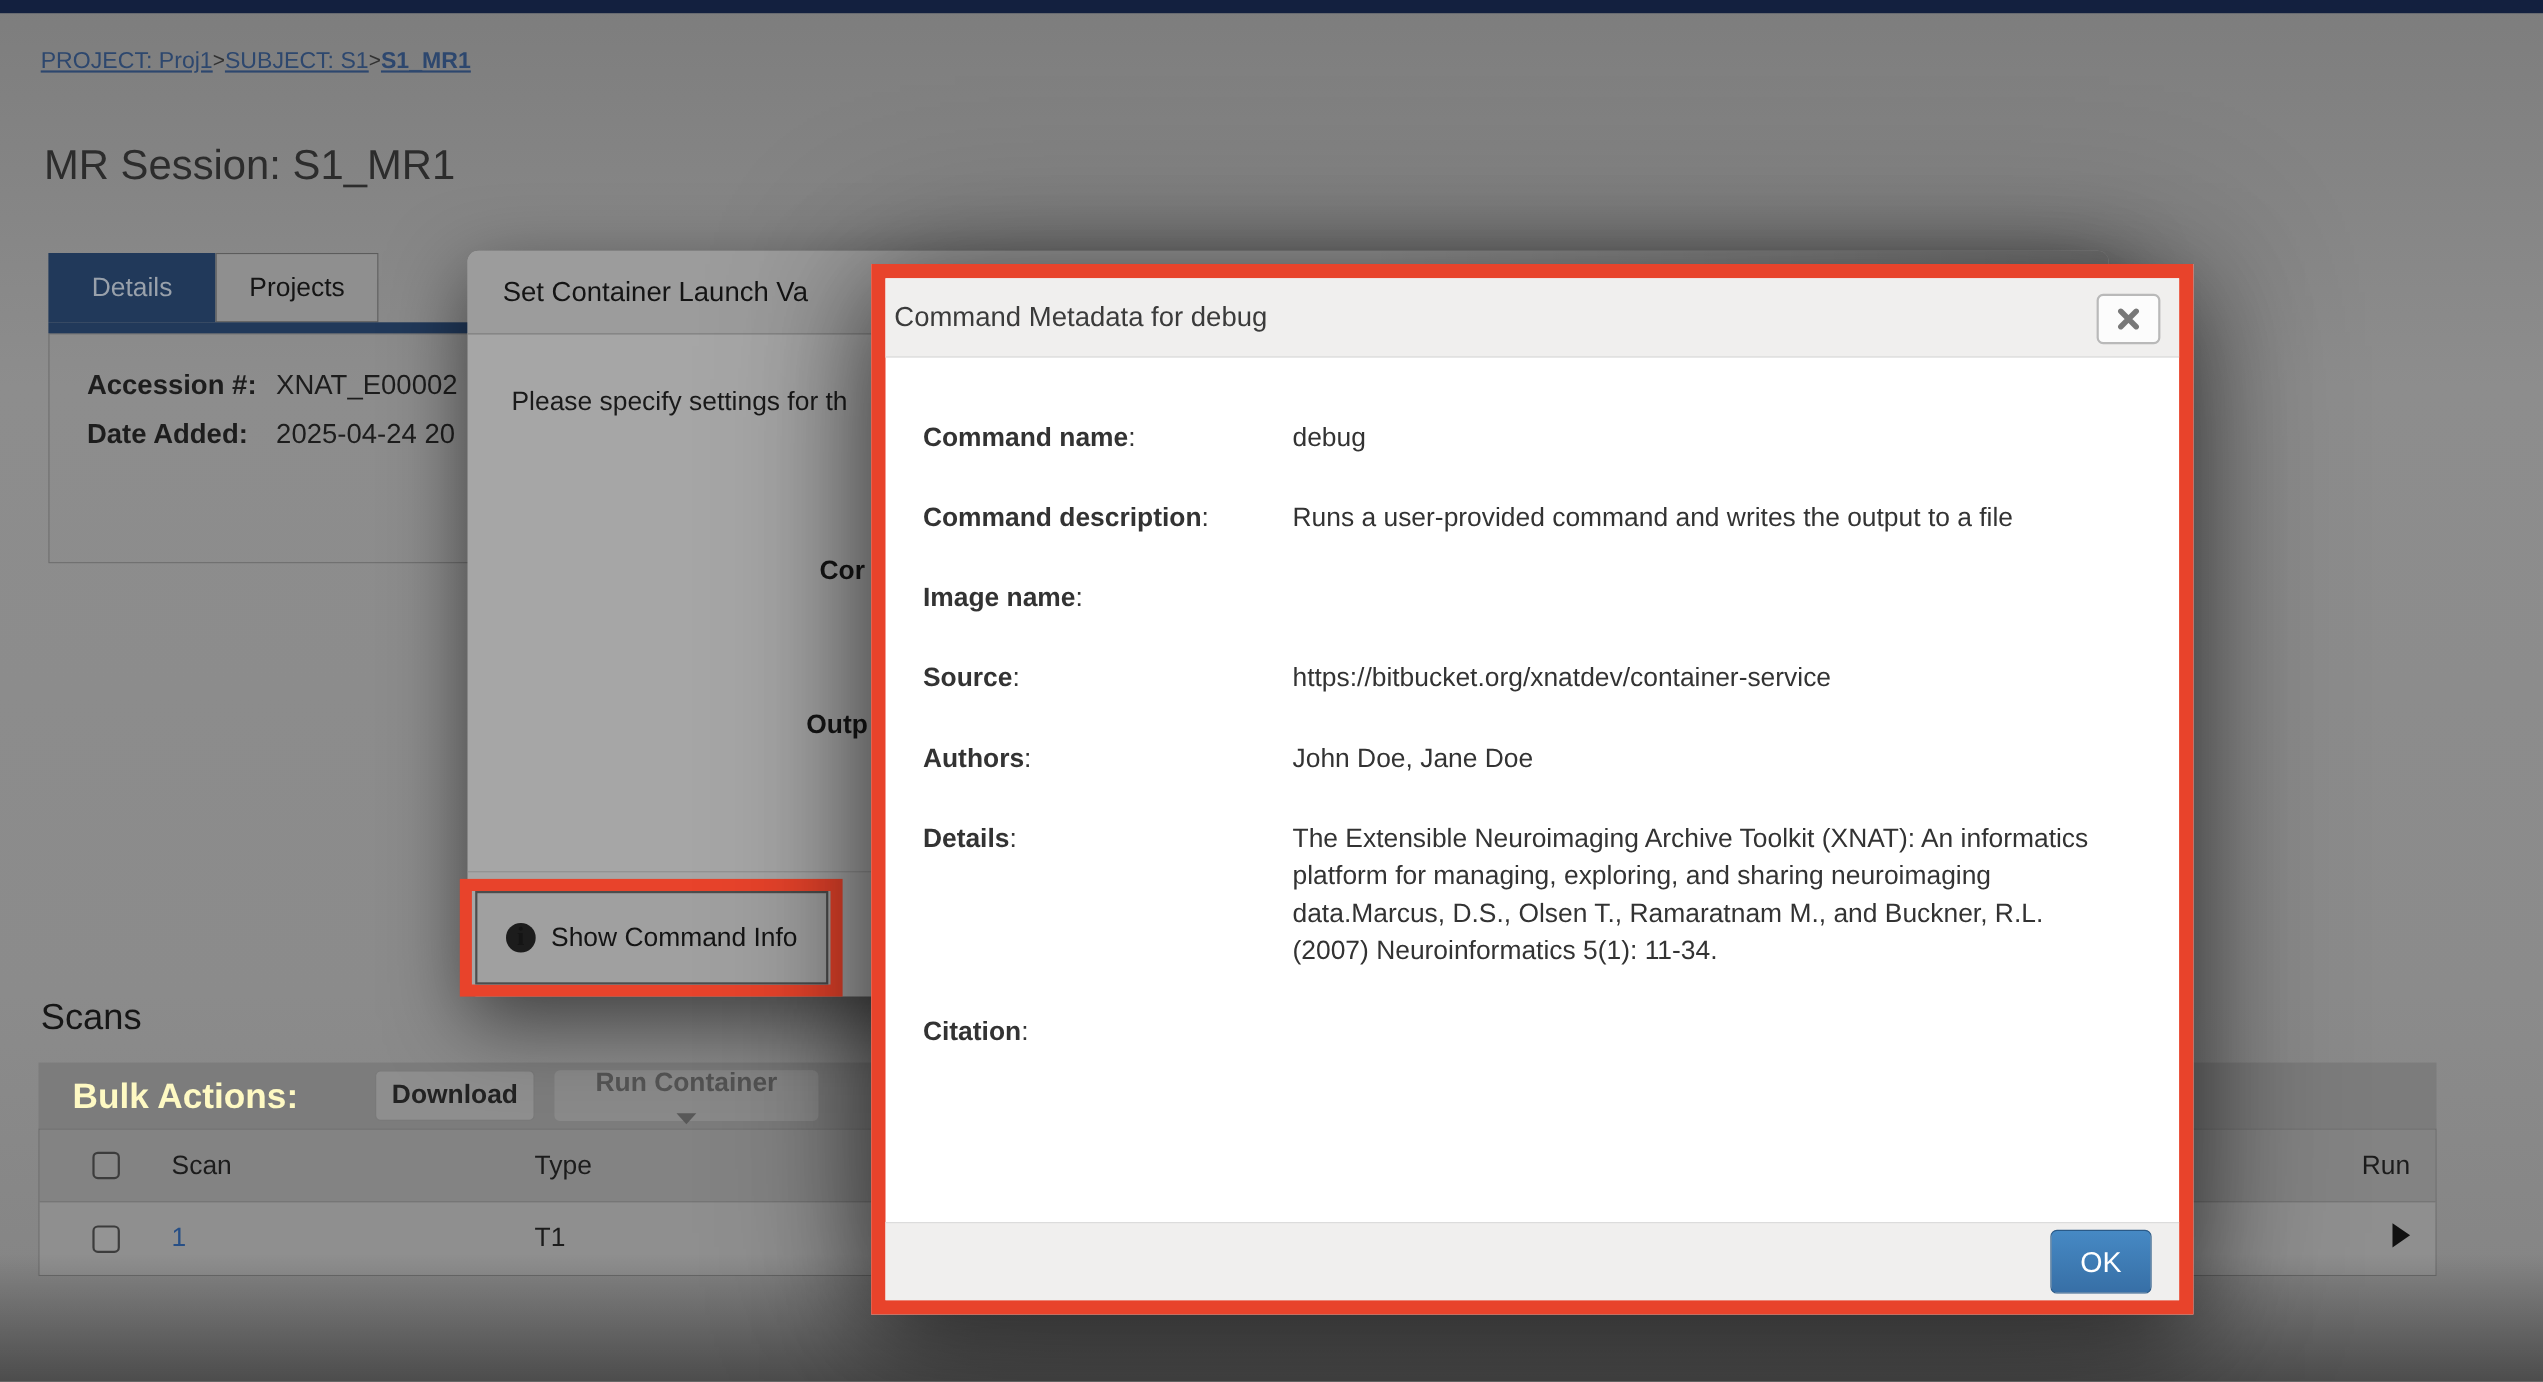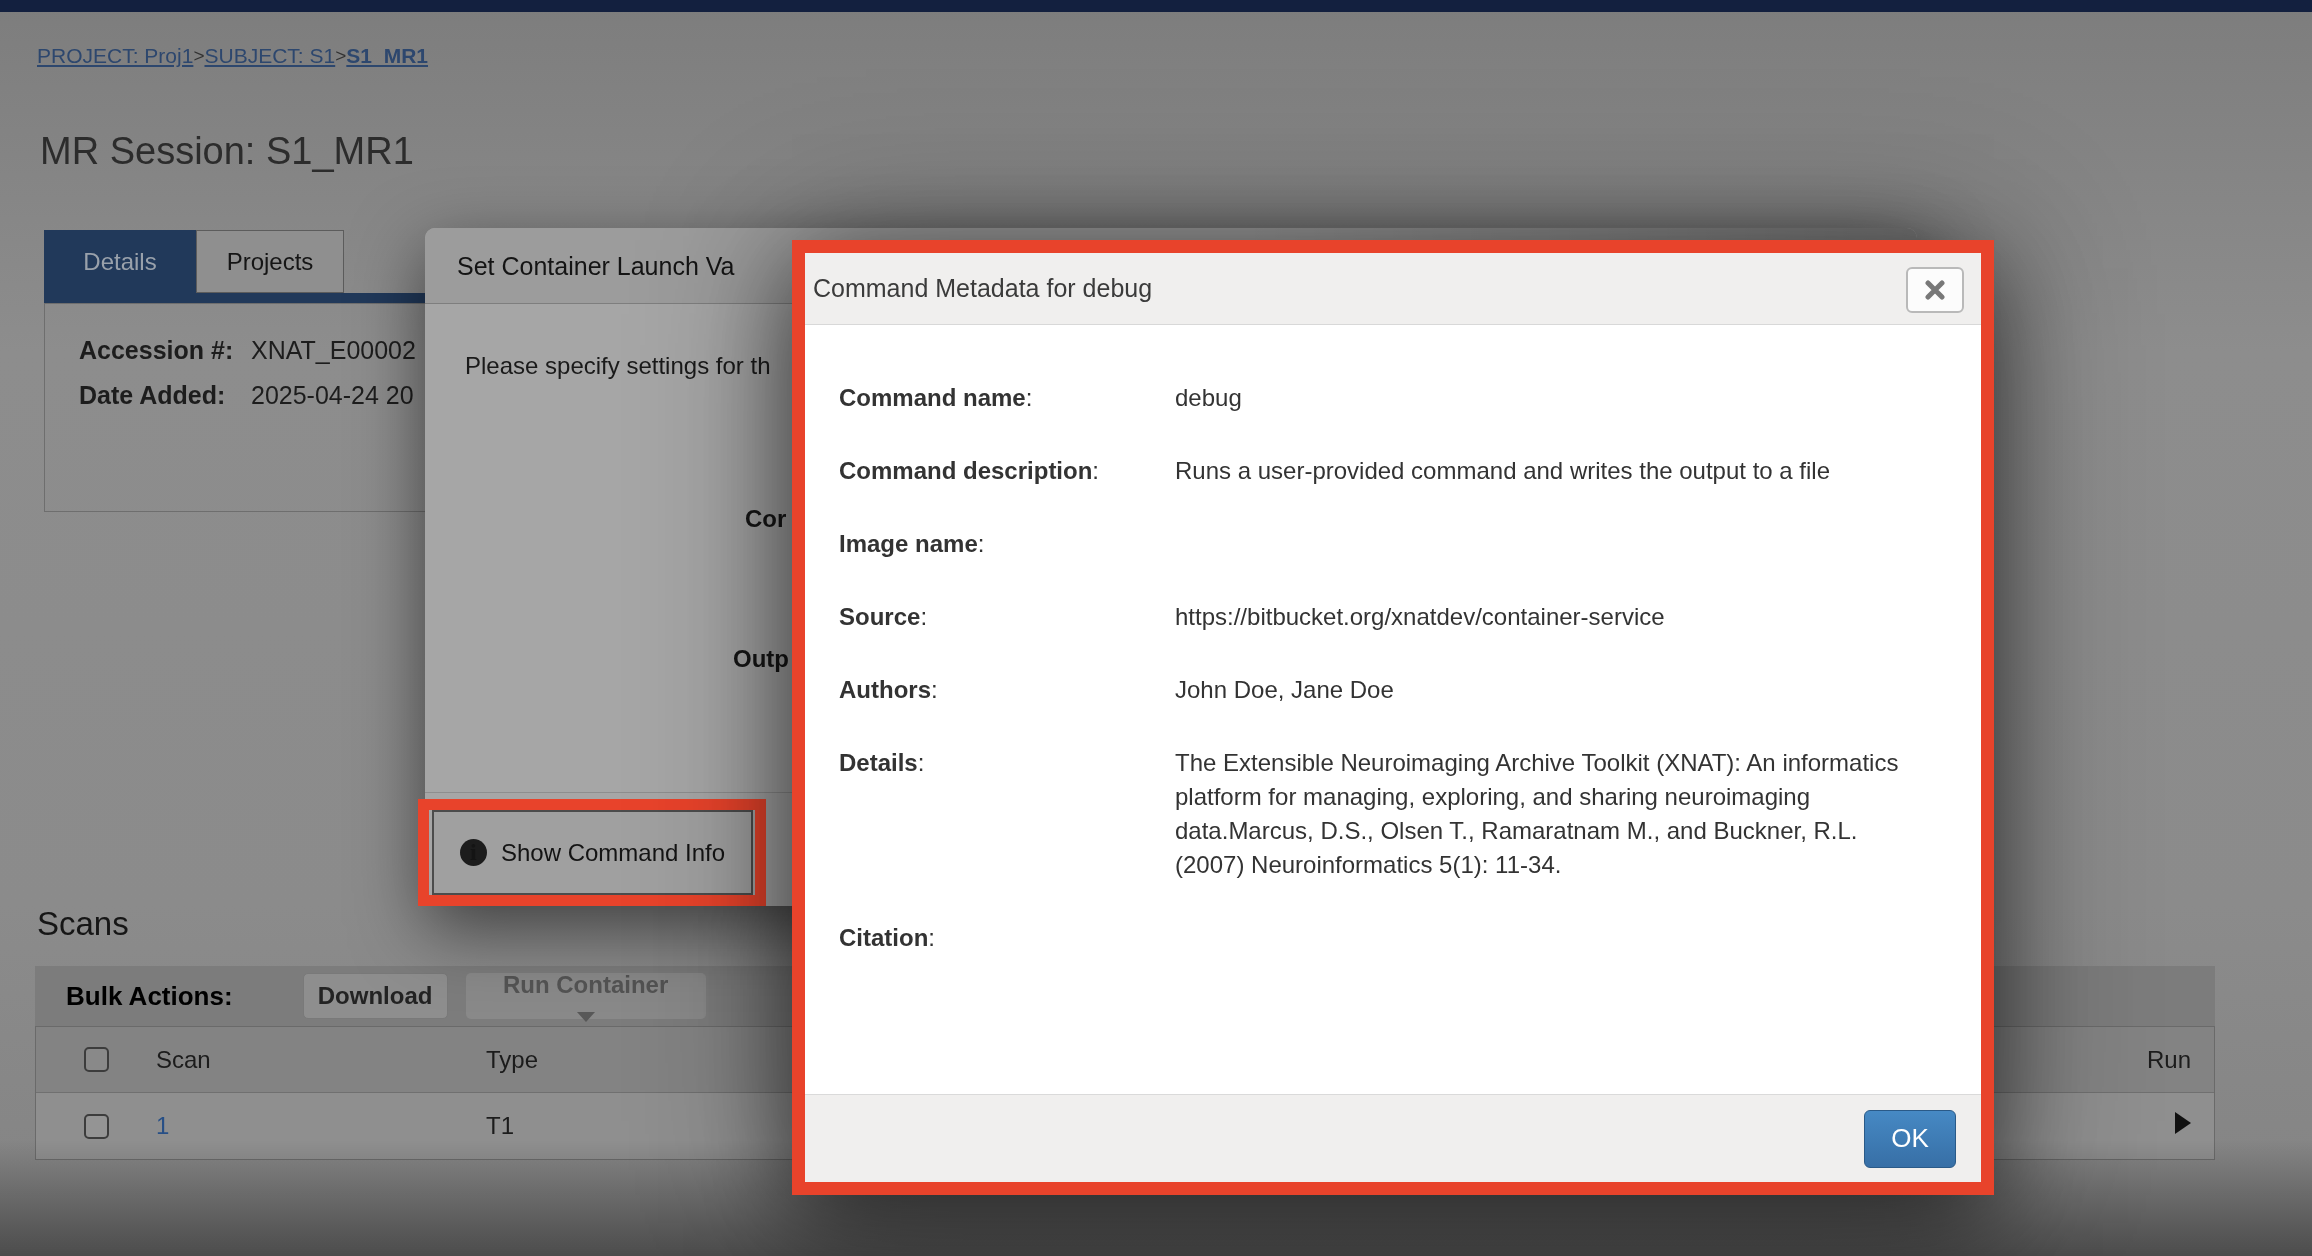--- a/index.html
+++ b/index.html
@@ -48,28 +48,28 @@
     background:#ffffff;box-shadow:0 28px 90px rgba(0,0,0,.55),0 0 150px rgba(0,0,0,.30);}
   .md-header{position:absolute;left:0;top:0;width:100%;height:72px;background:#f0efee;border-bottom:1px solid #d8d8d8;box-sizing:border-box;cursor:move;}
   .md-title{font-size:25px;color:#3b3b3b;line-height:71px;padding-left:8px;border-radius:23px;}
   .md-close{position:absolute;right:17px;top:14px;width:54px;height:42px;background:#fcfcfc;border:2px solid #b9b9b9;border-radius:6px;
     display:flex;align-items:center;justify-content:center;cursor:pointer;}
   .md-body{position:absolute;left:0;top:72px;width:100%;padding:56px 30px 0 34px;box-sizing:border-box;}
   .md-row{display:flex;margin-bottom:39px;font-size:24px;line-height:34px;color:#333;}
   .md-row .lbl{width:336px;flex:0 0 336px;font-weight:bold;}
   .md-row .lbl i{font-weight:normal;font-style:normal;}
   .md-row .val{width:755px;}
-  .md-footer{position:absolute;left:0;bottom:0;width:100%;height:88px;background:#f0efee;border-top:1px solid #dadada;box-sizing:border-box;
+  .md-footer{position:absolute;left:0;bottom:0;width:100%;height:71px;background:#f0efee;border-top:1px solid #dadada;box-sizing:border-box;
     display:flex;align-items:center;justify-content:flex-end;}
   .ok-btn{width:90px;height:56px;margin-right:25px;border-radius:6px;border:1px solid #2a5a88;color:#fff;font-size:26px;
     background:linear-gradient(180deg,#4689c4,#376fa6);display:flex;align-items:center;justify-content:center;cursor:pointer;}
   
   .scans-heading{position:absolute;left:37px;top:905px;font-size:33px;font-weight:normal;color:#161616;}
   .bulk-bar{position:absolute;left:35px;top:966px;width:2180px;height:60px;background:#7c7c7c;display:flex;align-items:center;z-index:1;}
-  .bulk-label{font-size:26px;font-weight:bold;color:#000000;margin-left:31px;}
+  .bulk-label{font-size:32px;font-weight:bold;color:#fef9c3;margin-left:31px;}
   .gbtn{height:46px;border-radius:5px;display:flex;align-items:center;justify-content:center;font-size:24px;font-weight:bold;cursor:pointer;box-sizing:border-box;}
   .btn-download{width:145px;margin-left:70px;background:#8e8e8e;border:1px solid #797979;color:#232323;}
   .btn-runc{width:240px;margin-left:18px;background:#898989;color:#545454;gap:13px;flex-direction:column;}
   .caret-down{width:0;height:0;border-left:9px solid transparent;border-right:9px solid transparent;border-top:10px solid #585858;}
   .scan-table{position:absolute;left:35px;top:1026px;width:2180px;border:1px solid #6a6a6a;box-sizing:border-box;z-index:1;}
   .tr{display:flex;align-items:center;font-size:24px;color:#1c1c1c;box-sizing:border-box;}
   .tr.head{height:65px;background:#838383;}
   .tr.body{height:67px;background:#8f8f8f;border-top:1px solid #707070;}
   .cell-cb{width:120px;display:flex;justify-content:center;}
   .cell-scan{width:330px;}

